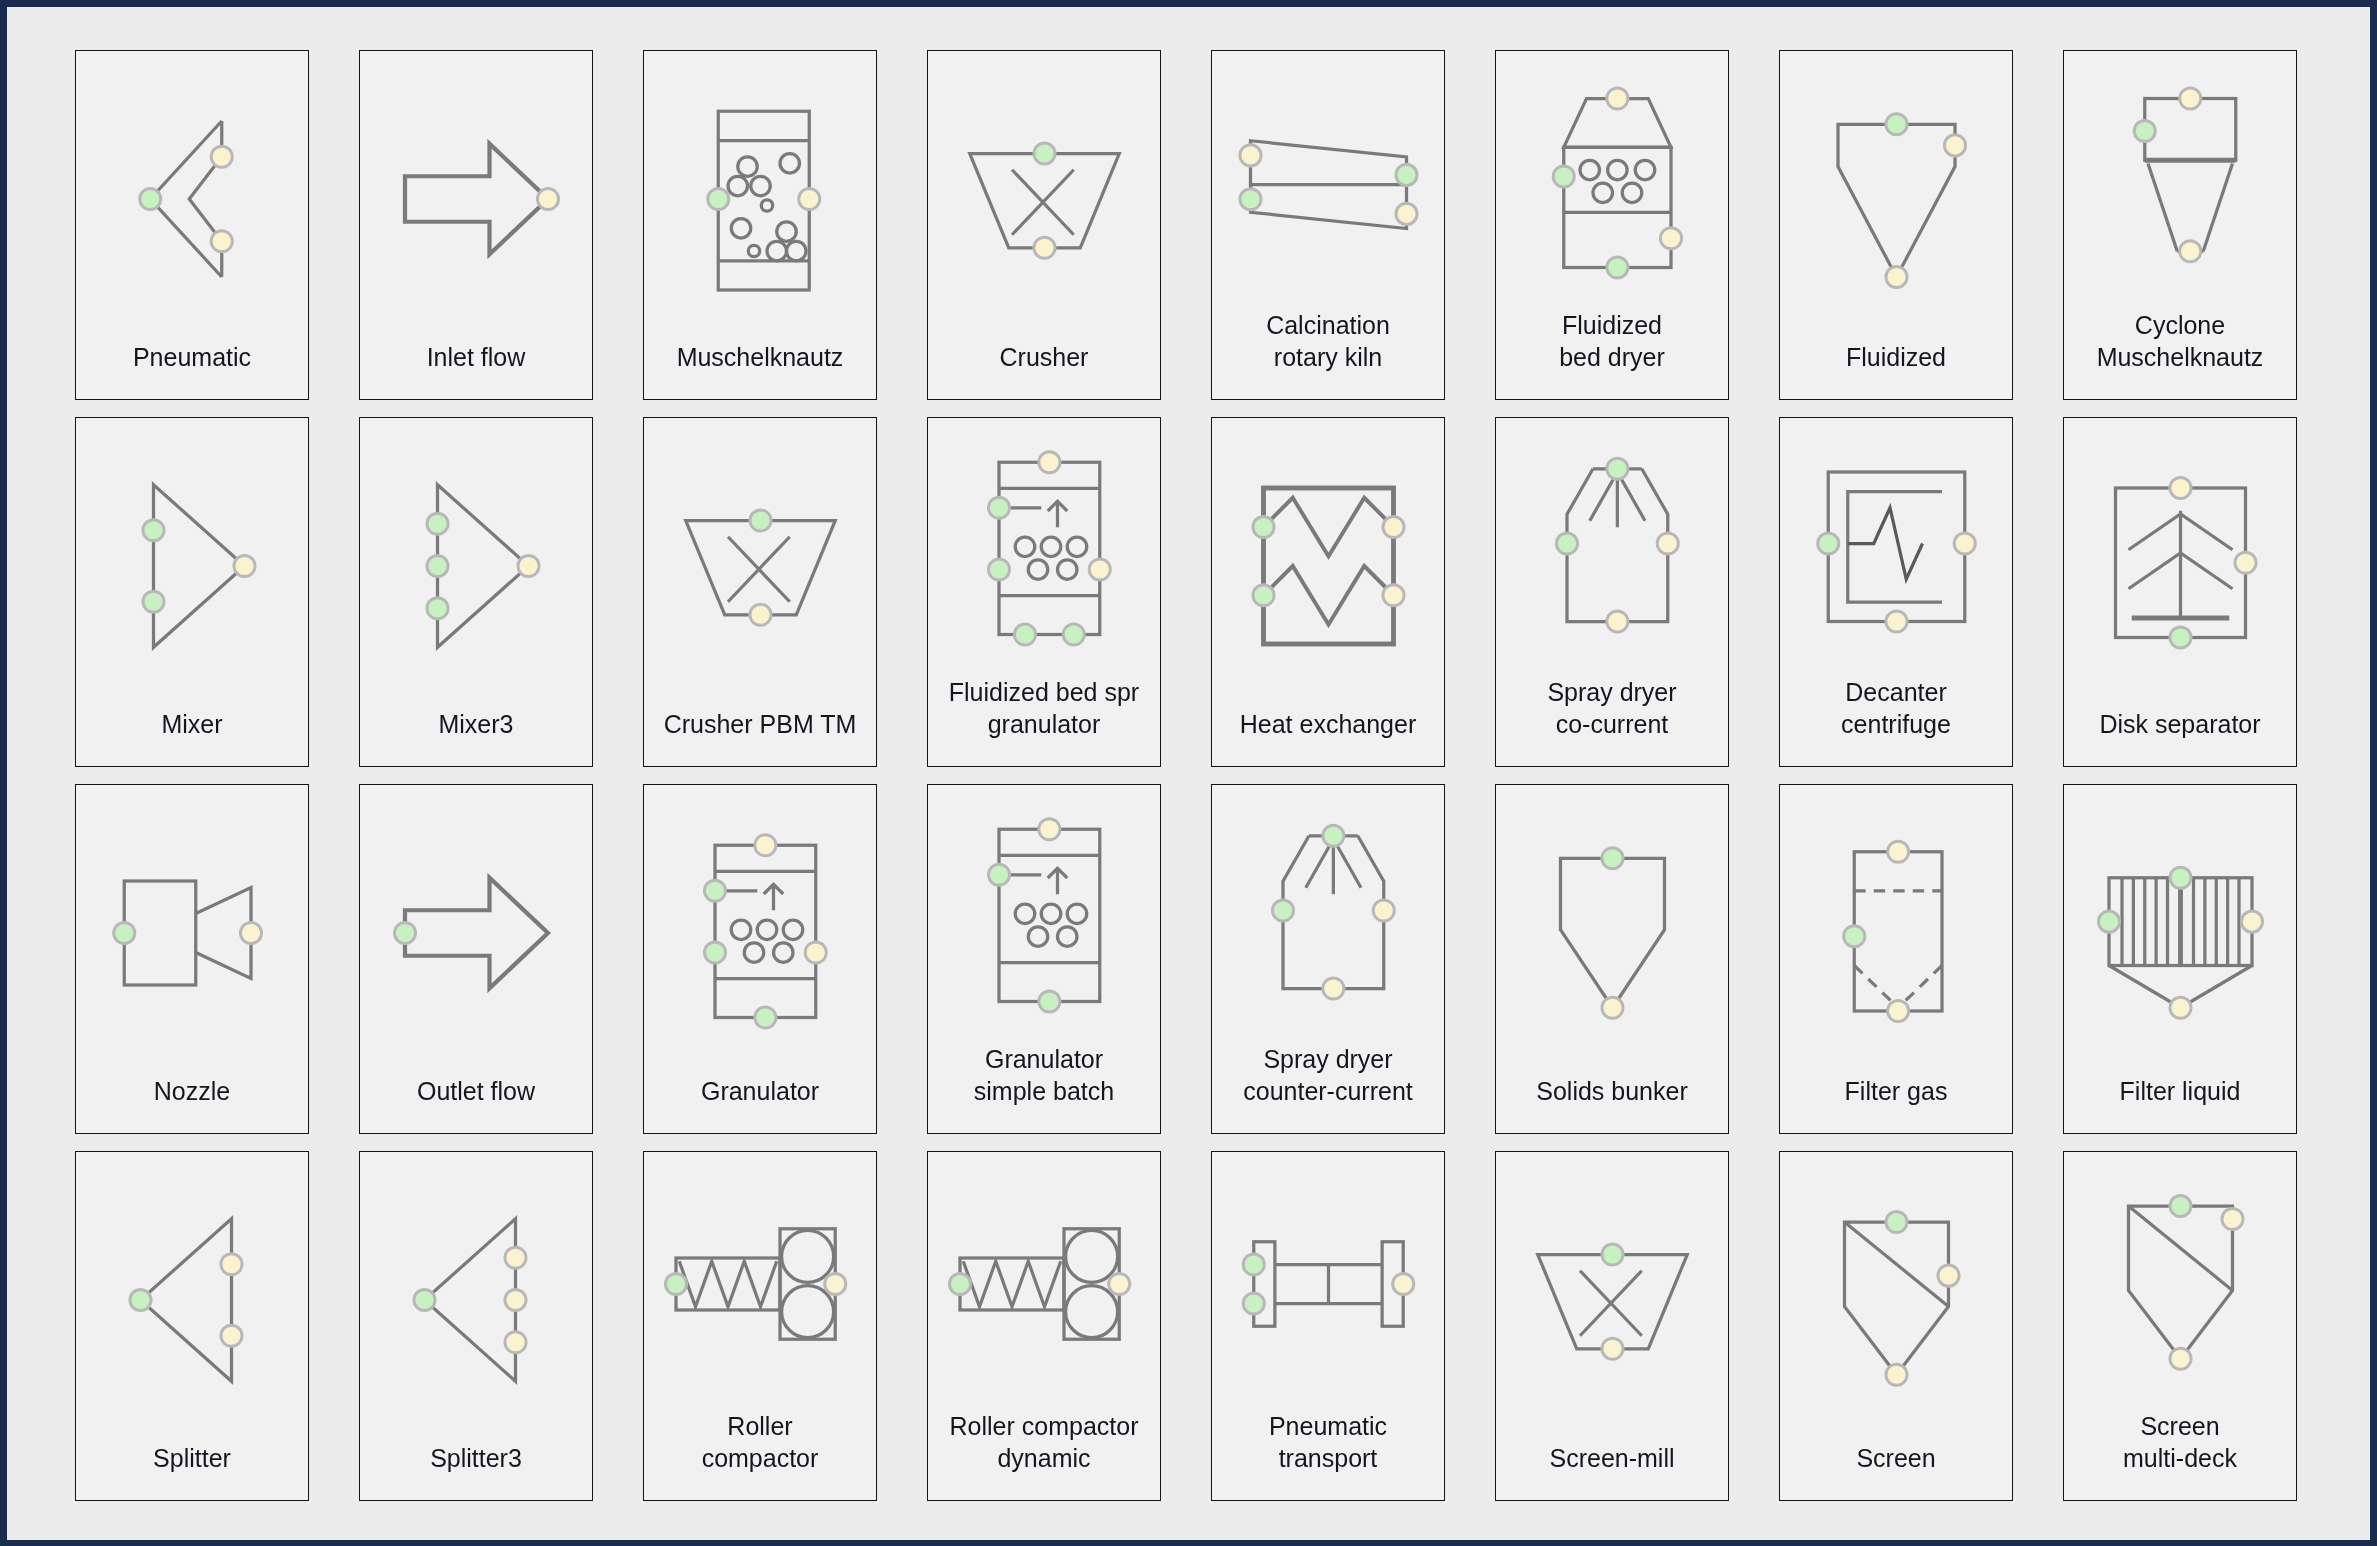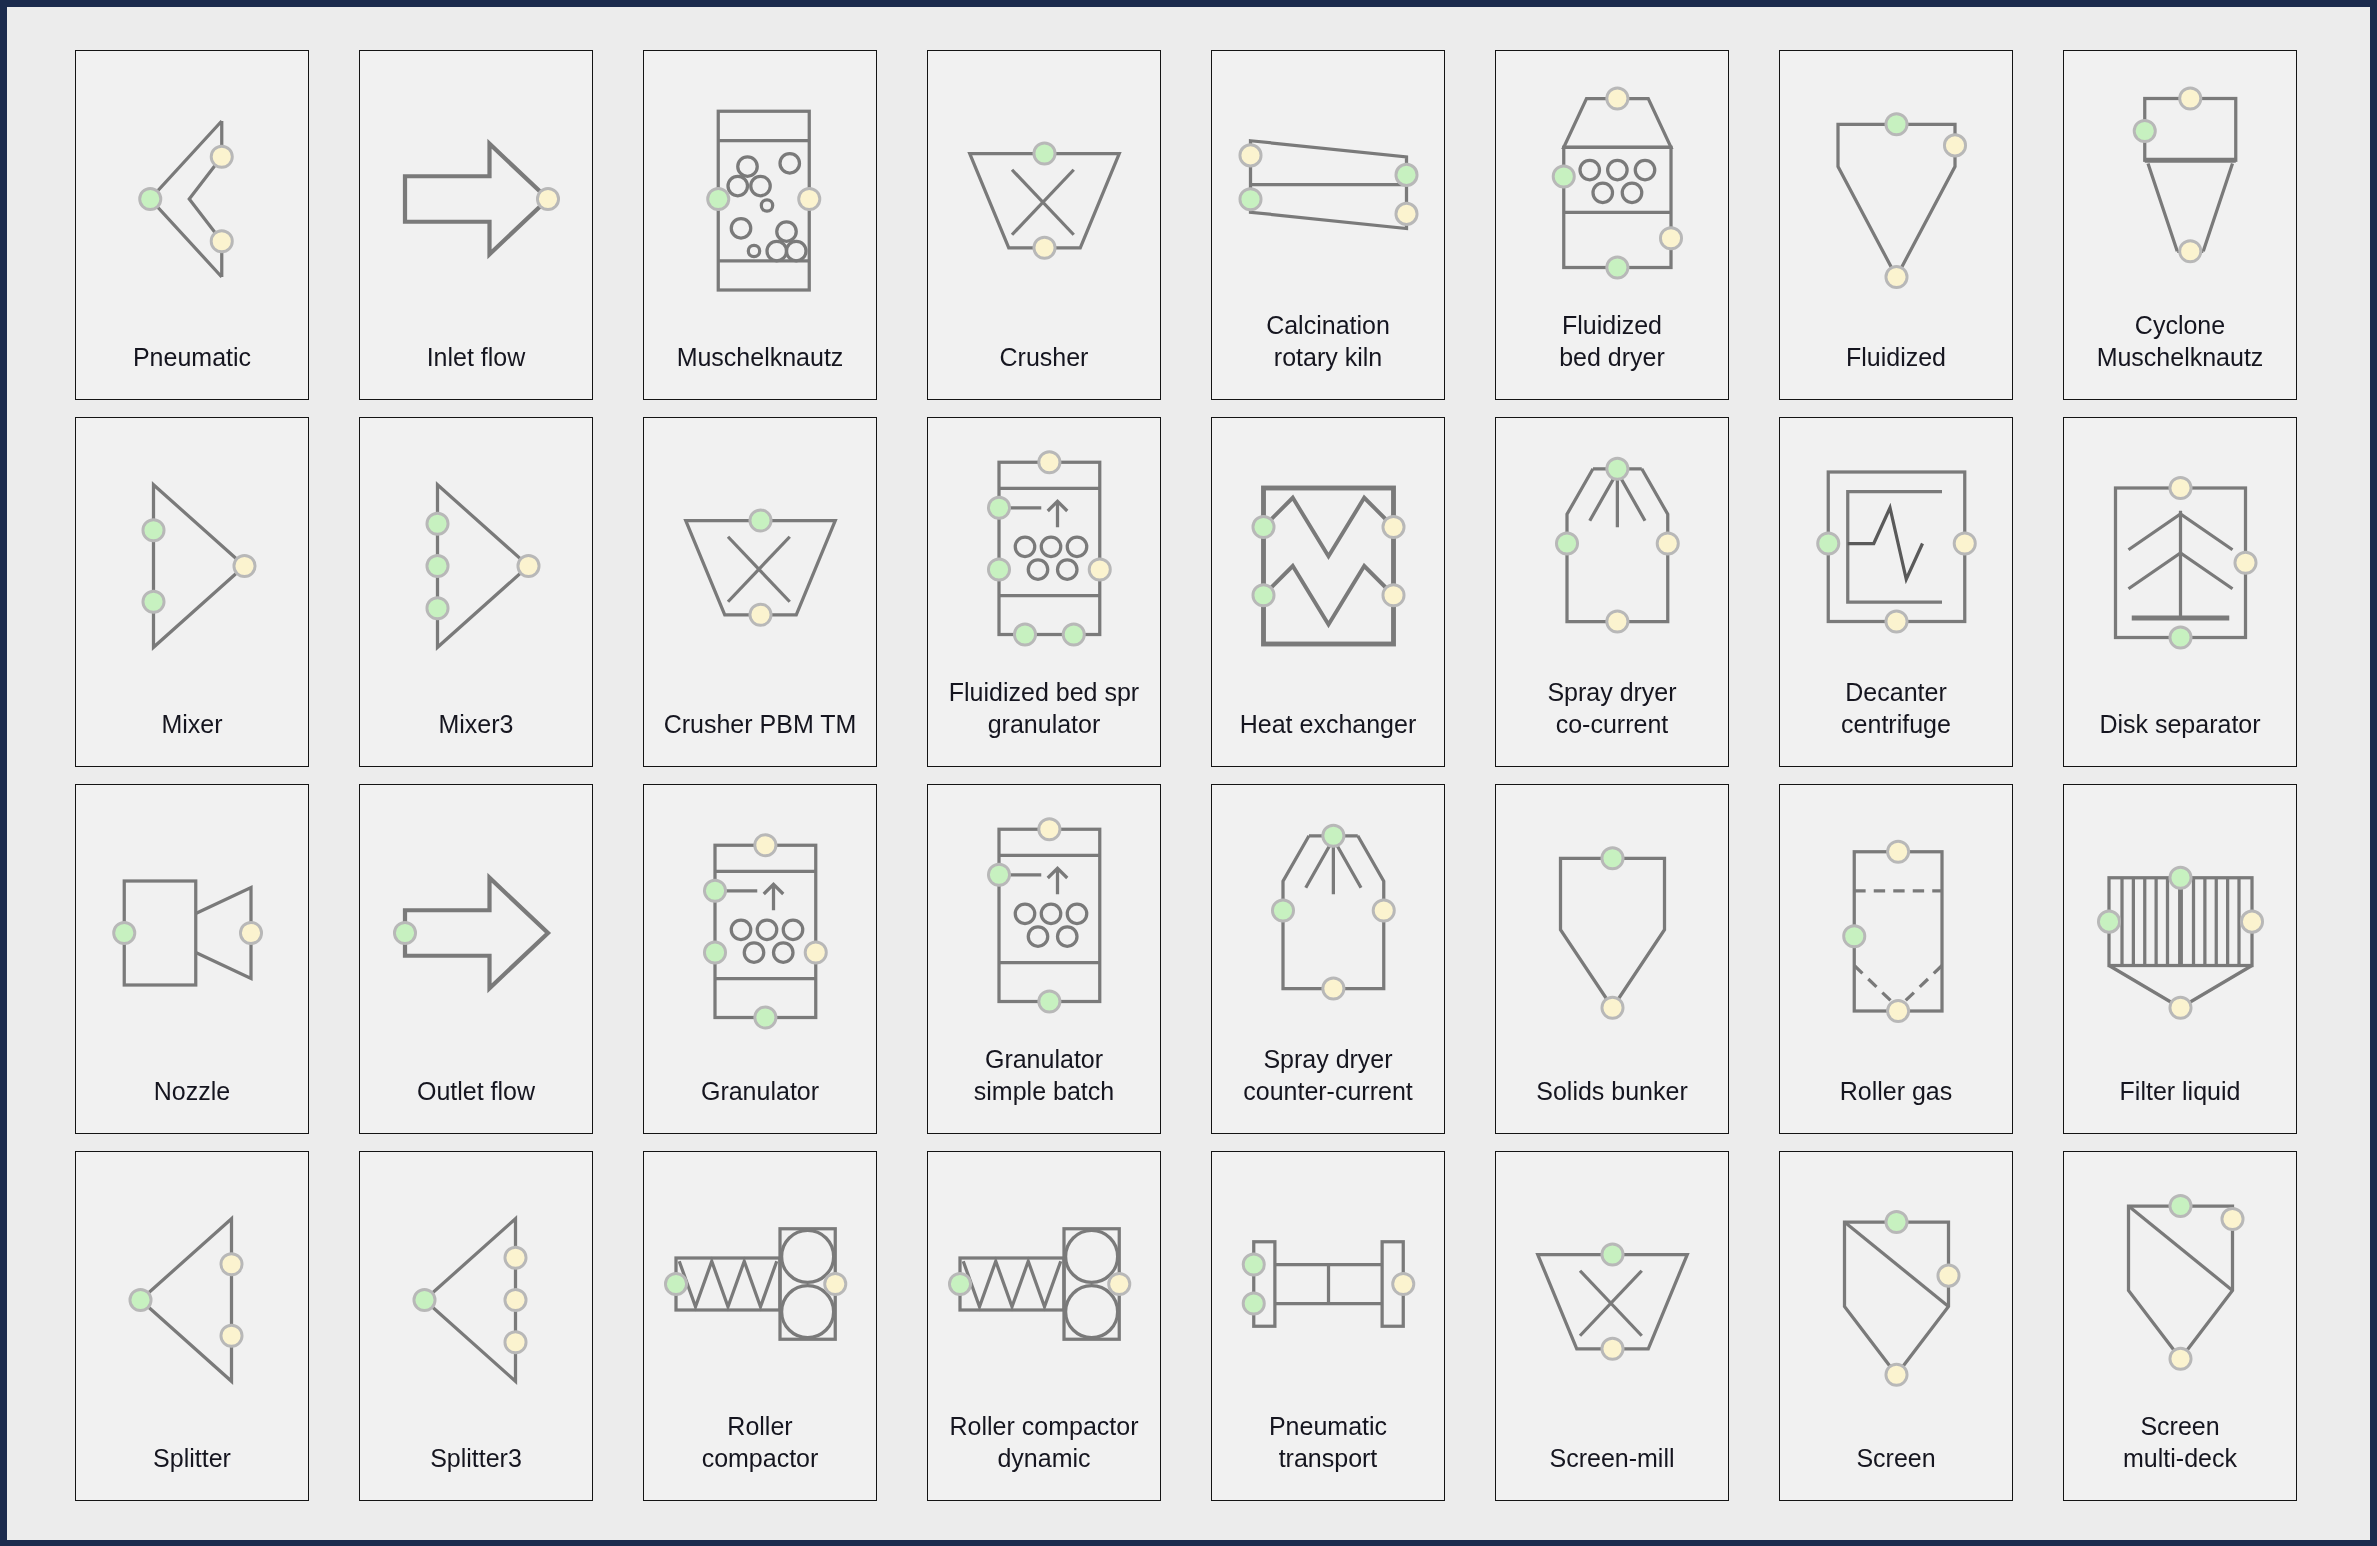--- a/index.html
+++ b/index.html
@@ -468,21 +468,21 @@
               <line x1="34" y1="34" x2="88" y2="34" stroke-dasharray="7 5"></line>
               <path d="M34,80 L61,106 M88,80 L61,106" stroke-dasharray="7 5"></path>
             </g>
             <g stroke-linejoin="round">
               <circle cx="61" cy="10" r="6.5" fill="#fbf3cf" stroke="#b8b8b8" stroke-width="1.8"></circle>
               <circle cx="34" cy="62" r="6.5" fill="#c7f1c0" stroke="#b8b8b8" stroke-width="1.8"></circle>
               <circle cx="61" cy="108" r="6.5" fill="#fbf3cf" stroke="#b8b8b8" stroke-width="1.8"></circle>
             </g>
           </svg>
         </div>
-        <div class="unit-label">Roller gas</div>
+        <div class="unit-label">Filter gas</div>
       </div>
       <div class="cell">
         <div class="icon-wrap">
           <svg width="195" height="220" viewBox="0 0 120 120" preserveAspectRatio="xMidYMid meet">
             <g fill="none" stroke="#7a7a7a" stroke-width="2" stroke-linejoin="miter">
               <rect x="16" y="26" width="88" height="54"></rect>
               <path d="M24,26 V80 M31,26 V80 M38,26 V80 M45,26 V80 M52,26 V80 M68,26 V80 M75,26 V80 M82,26 V80 M89,26 V80 M96,26 V80"></path>
               <line x1="60" y1="26" x2="60" y2="80" stroke-width="3"></line>
               <path d="M16,80 L60,106 M104,80 L60,106"></path>
             </g>

